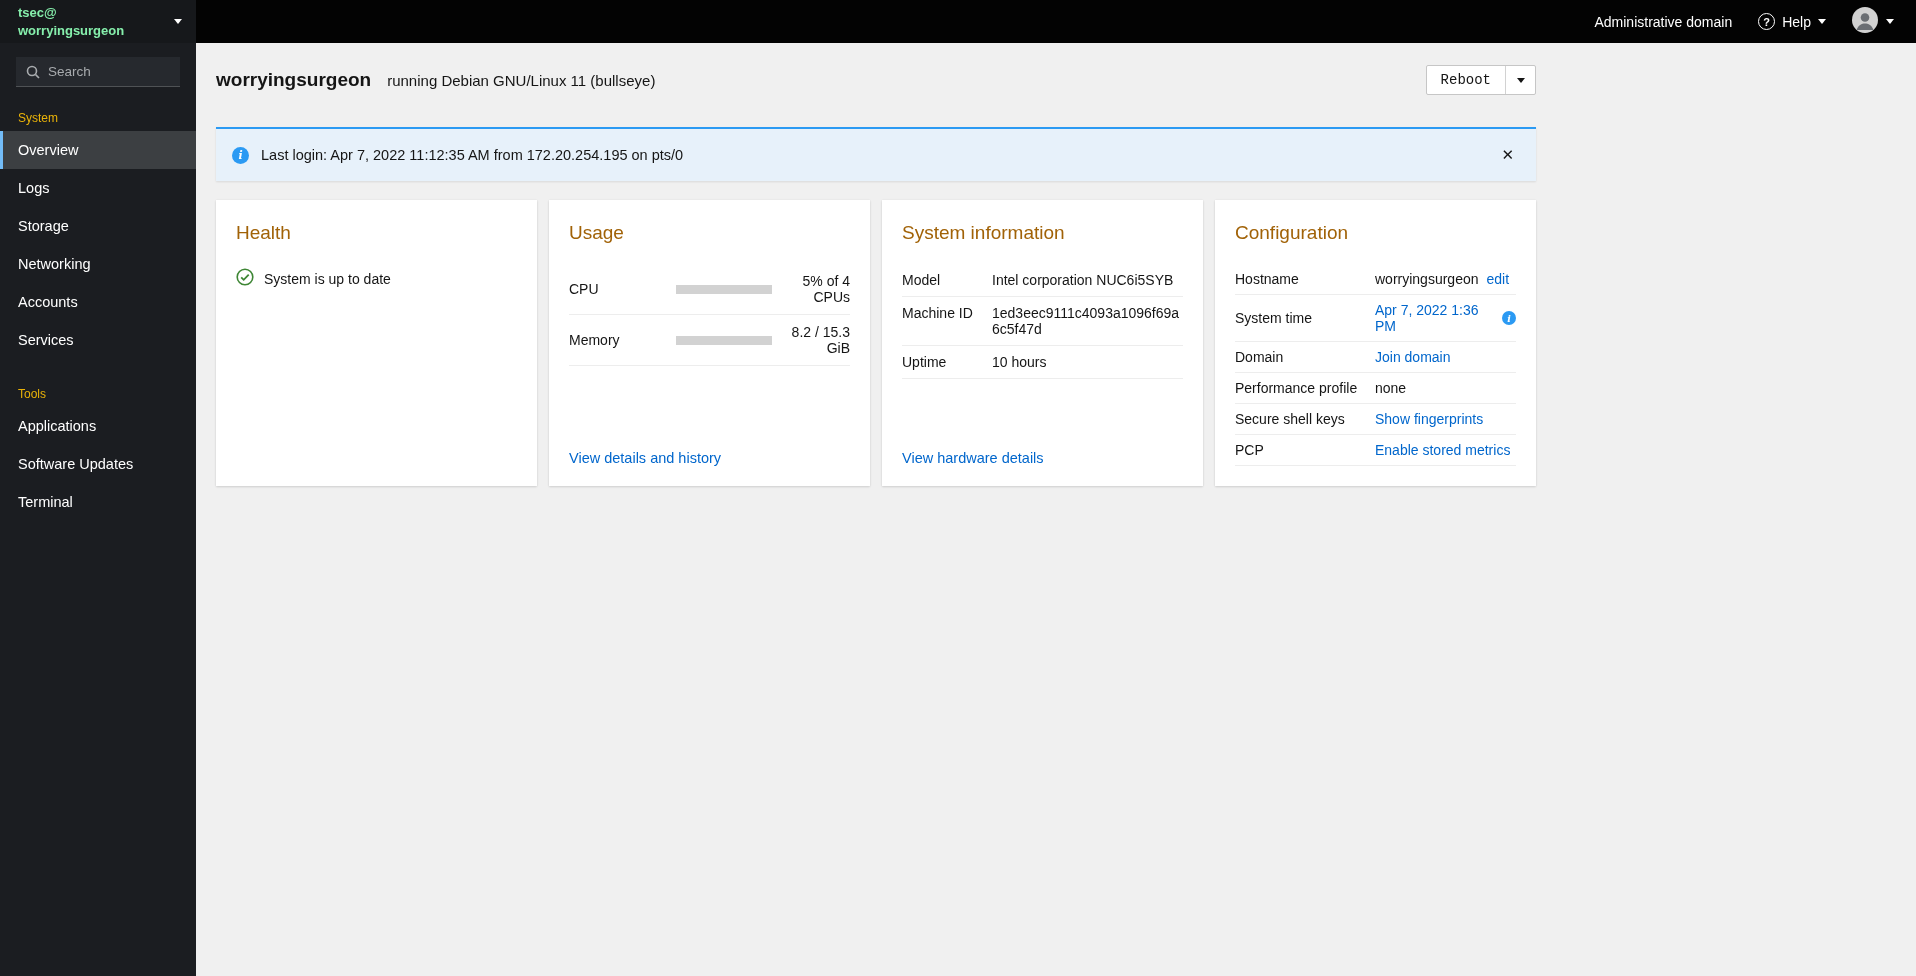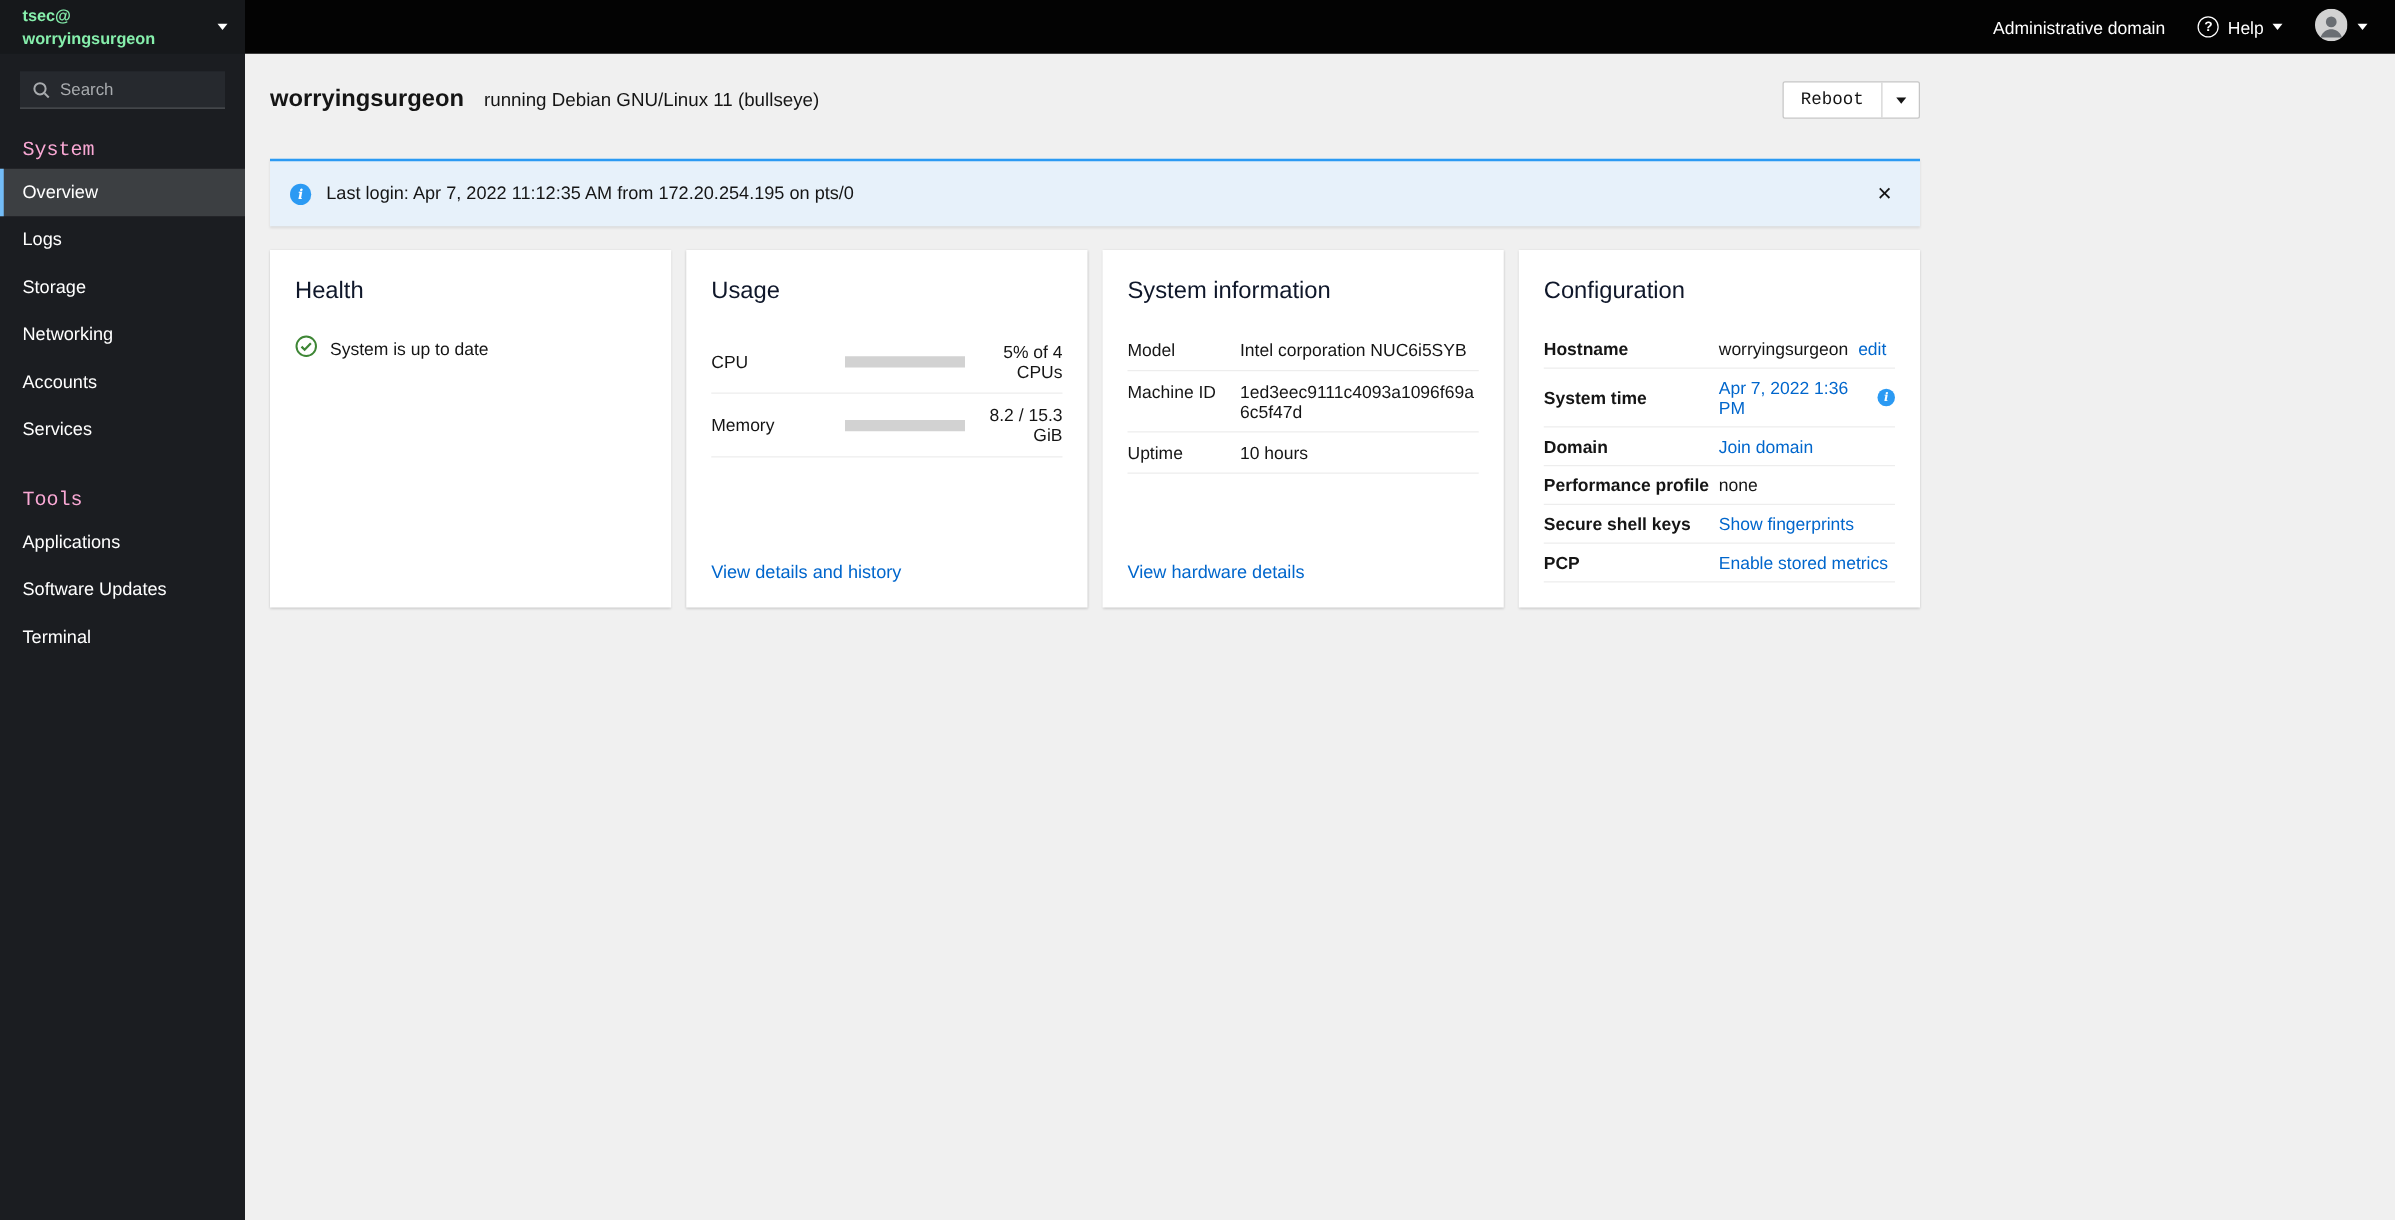--- a/index.html
+++ b/index.html
@@ -26,21 +26,21 @@
     border-top:5px solid currentColor; }
   .search-wrap { position:relative; margin:14px 16px 10px; }
   .search-wrap .icon-search { position:absolute; left:10px; top:8px; }
   .search-input {
     width:100%; height:30px; background:#26292e; border:none; border-bottom:1px solid #4f5255;
     color:#fff; font-size:13.5px; padding:0 8px 0 32px; outline:none;
     font-family:inherit;
   }
   .search-input::placeholder { color:#a8abae; }
   .nav-section-title {
-    font-size:16px; color:#f9a8d4; padding:14px 18px 6px;font-family:Liberation Mono, monospace;
+    font-size:12px; color:#eab308; padding:14px 18px 6px;
   }
   .nav-item {
     display:block; padding:11px 18px; font-size:14.5px; color:#fff; cursor:pointer;
     border-left:3px solid transparent; padding-left:15px;
   }
   .nav-item.active { background:#3c3f42; border-left-color:#73bcf7; }
 
   
   .main { flex:1; display:flex; flex-direction:column; height:100%; }
   .masthead {
@@ -81,38 +81,38 @@
   .alert-text { font-size:14.5px; }
   .alert-text b { font-weight:normal; }
   .alert-close { margin-left:auto; background:none; border:none; font-size:15px; cursor:pointer; color:#151515; padding:2px 6px; }
 
   
   .cards { margin-top:19px; display:grid; grid-template-columns:repeat(4,1fr); gap:12px; }
   .card {
     background:#fff; box-shadow:0 1px 2px rgba(3,3,3,0.12), 0 0 2px rgba(3,3,3,0.06);
     min-height:270px; padding:22px 20px 20px; display:flex; flex-direction:column;
   }
-  .card-title { font-size:19px; font-weight:500; color:#0f172a; margin-bottom:20px; }
+  .card-title { font-size:19px; font-weight:500; color:#a16207; margin-bottom:20px; }
   .link { color:#0066cc; text-decoration:none; cursor:pointer; font-size:14px; }
   .card-footer-link { margin-top:auto; font-size:14.5px; }
 
   .health-row { display:flex; align-items:center; gap:10px; font-size:14px; margin-top:4px; }
 
   .usage-row { display:flex; align-items:center; padding:9px 0; border-bottom:1px solid #ededed; }
   .usage-row .u-label { flex:0 0 107px; font-size:14px; }
   .progress { flex:0 0 96px; height:9px; background:#d2d2d2; position:relative; }
   .progress .fill { height:100%; background:#0066cc; width:0; }
   .usage-row .u-value { flex:1; text-align:right; font-size:14px; }
 
   .info-row { display:flex; padding:8px 0; border-bottom:1px solid #ededed; font-size:14px; }
   .info-row .i-label { flex:0 0 90px; }
   .info-row .i-value { flex:1; word-break:break-all; }
 
   .cfg-row { display:flex; align-items:center; padding:7px 0; border-bottom:1px solid #ededed; font-size:14px; min-height:31px; }
-  .cfg-row .c-label { flex:0 0 140px;font-weight:bold; }
+  .cfg-row .c-label { flex:0 0 140px; }
   .cfg-row .c-value { flex:1; display:flex; align-items:center; gap:8px; }
 </style>
 </head>
 <body>
 
 <div class="app">
 
   <aside class="sidebar">
     <div class="host-switcher">
       <div class="host-lines">

